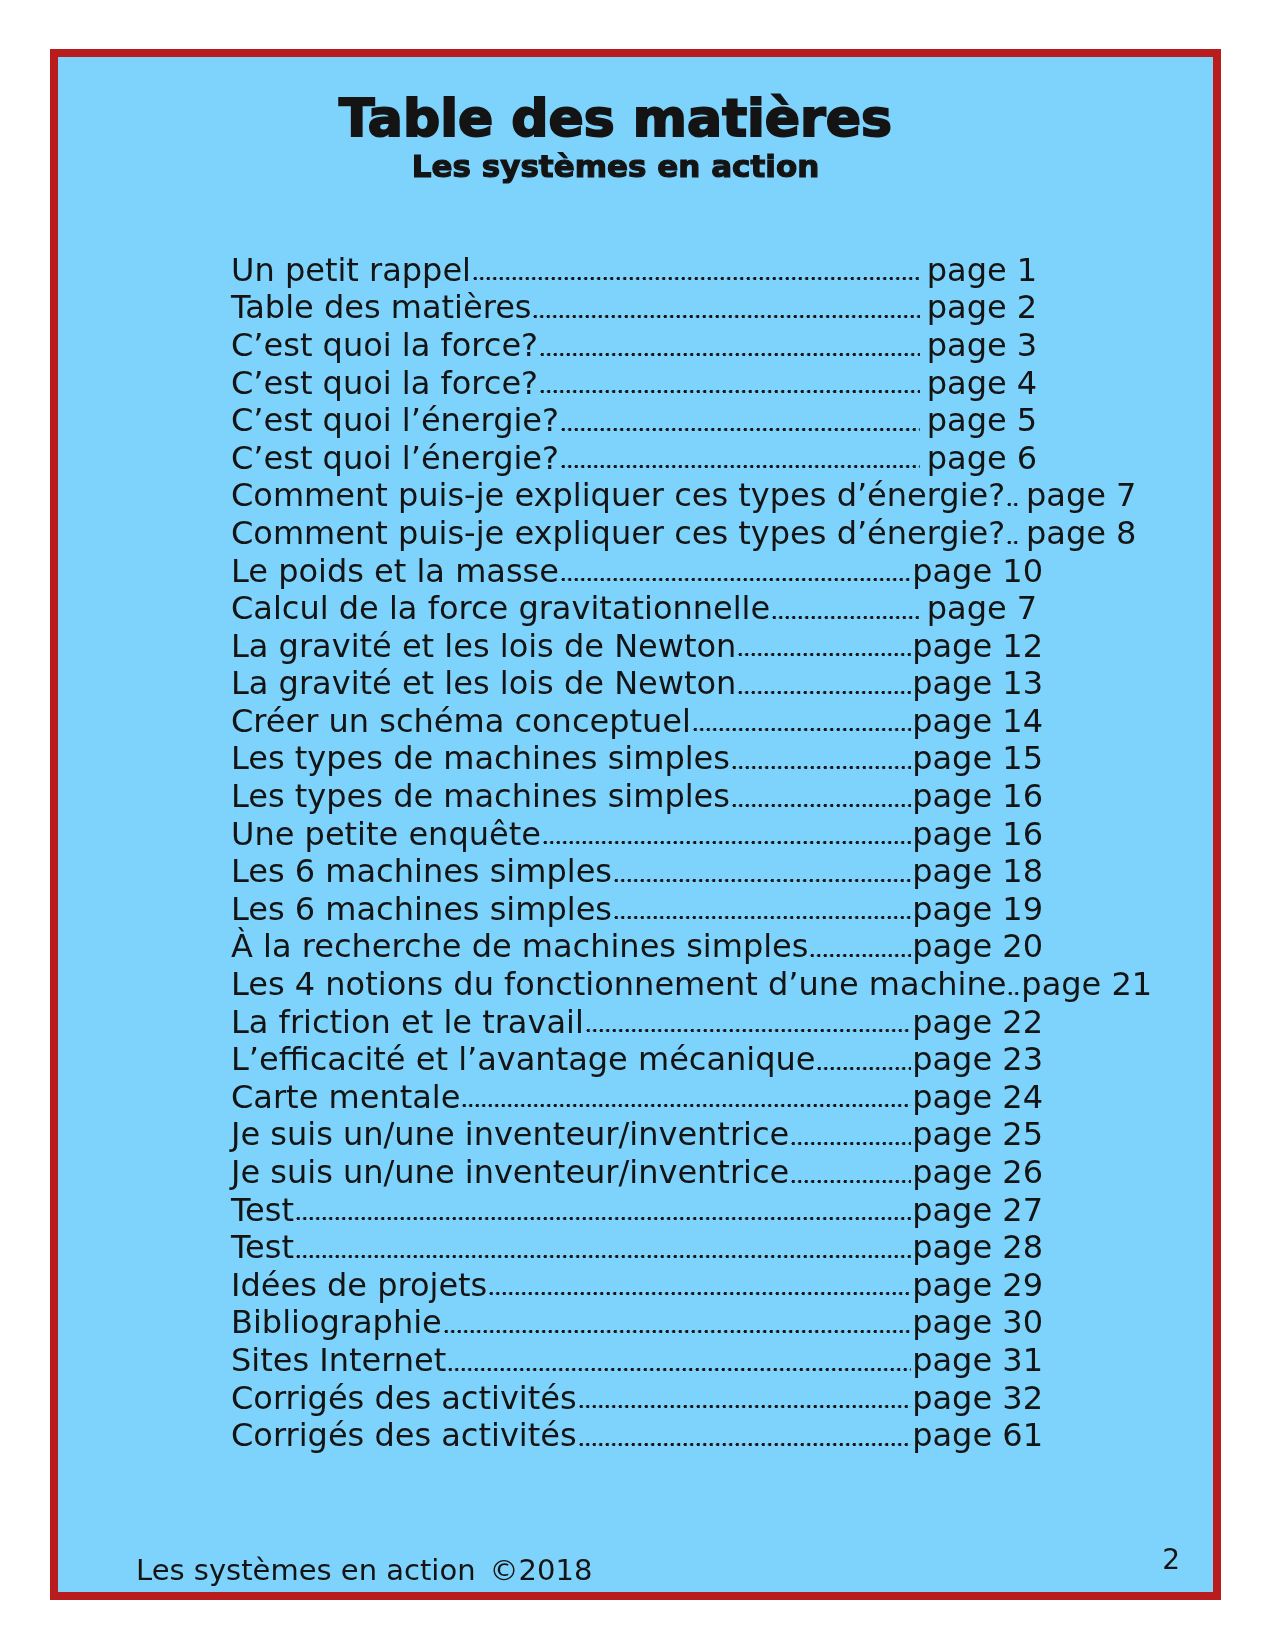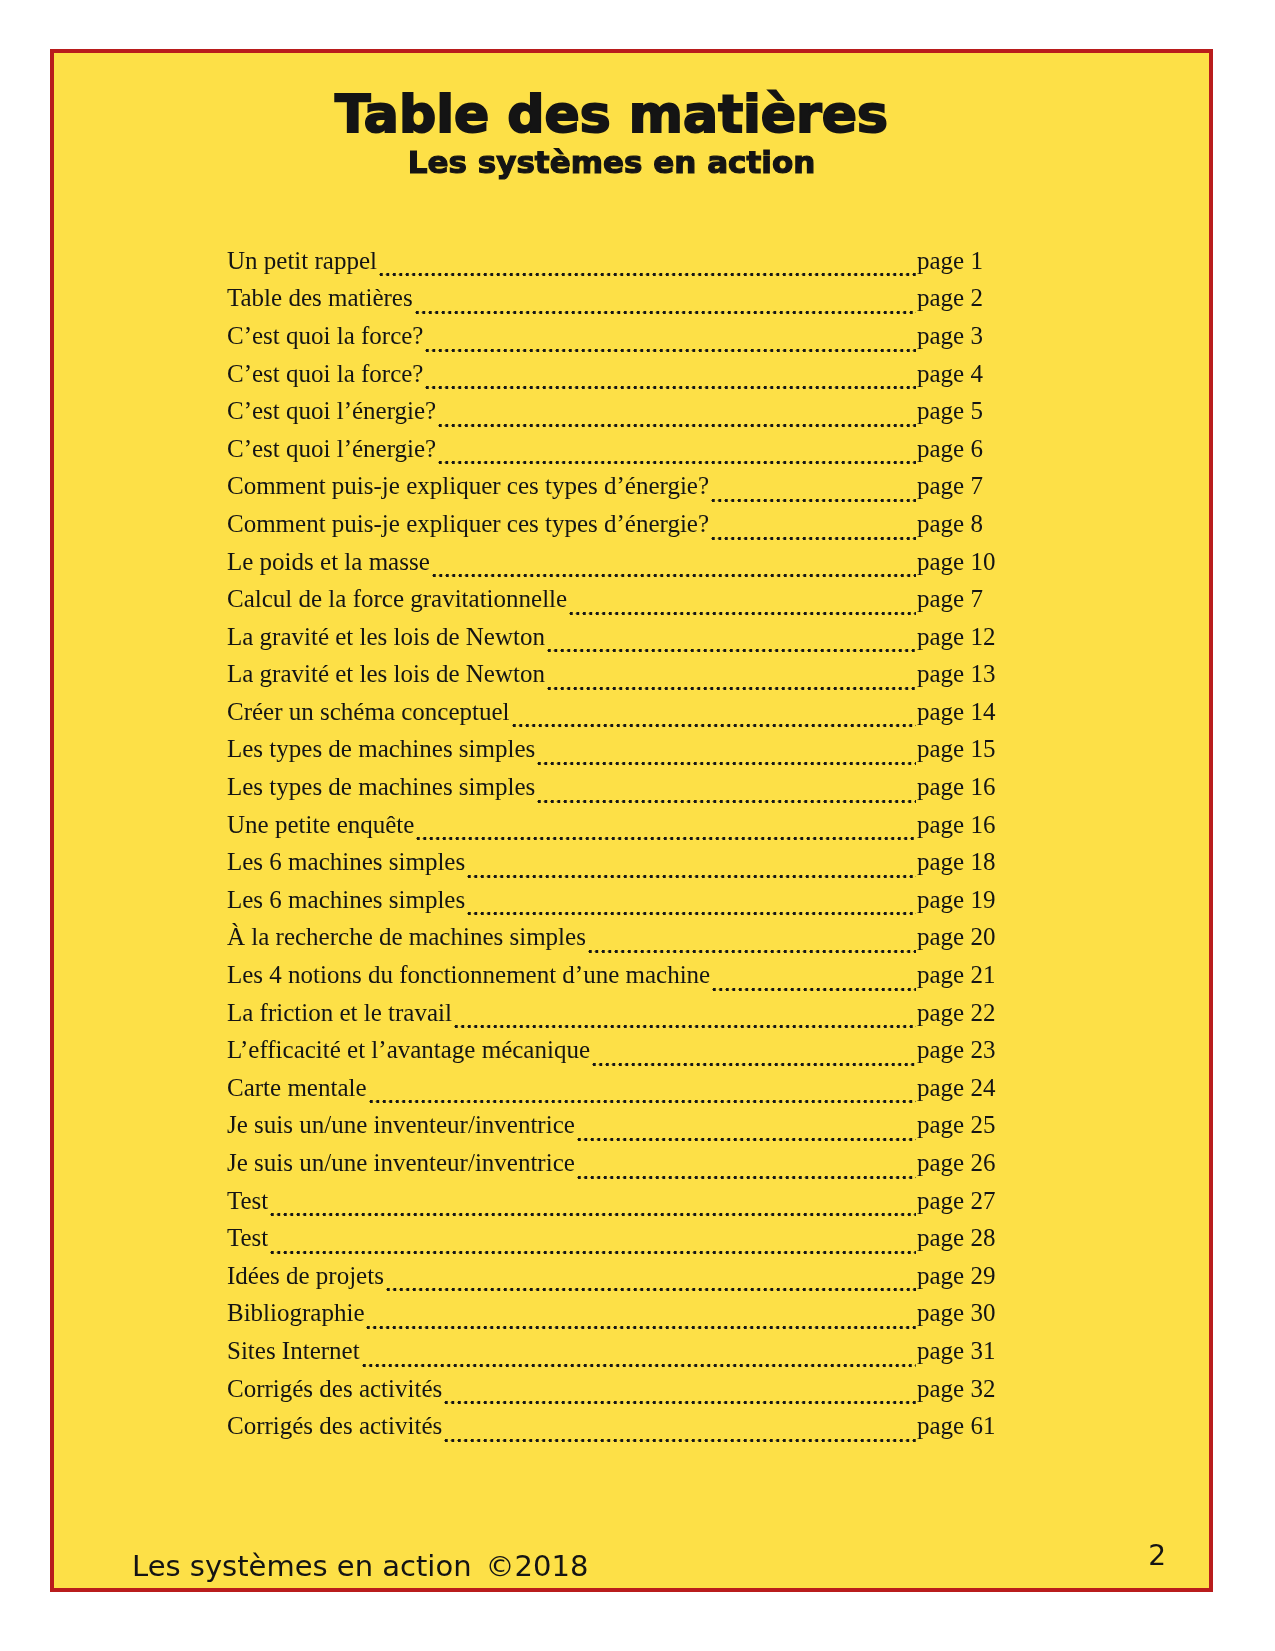--- a/index.html
+++ b/index.html
@@ -15,22 +15,22 @@
     font-family: "DejaVu Sans", "Liberation Sans", sans-serif;
     color: #141414;
     overflow: hidden;
   }
   .sheet-border {
     position: absolute;
     left: 50px;
     top: 49px;
     width: 1155px;   
     height: 1535px;  
-    border: 4px solid #b91c1c;
-    background: #fde047;
+    border: 8px solid #b91c1c;
+    background: #7dd3fc;
   }
   
   .doc-header {
     text-align: center;
     margin: 0;
   }
   .doc-title {
     margin: 34px 40px 0 0;
     font-size: 52px;
     line-height: 1.06;
@@ -47,46 +47,45 @@
   }
   
   .toc {
     margin: 66px 0 0 173px;
     width: 812px;
   }
   .toc-row {
     display: flex;
     align-items: baseline;
     height: 37.6px;
-    font-size: 25px;
+    font-size: 32px;
     white-space: nowrap;
-    font-family: Liberation Serif, serif;
   }
   .toc-label {
     flex: 0 0 auto;
   }
   .toc-dots {
     flex: 1 1 auto;
     align-self: flex-end;
     height: 5px;
     margin: 0 1px 7px 2px;
     background-image: radial-gradient(circle at 2.2px 2.5px, #161616 1.55px, rgba(0,0,0,0) 1.95px);
     background-size: 6.5px 5px;
     background-repeat: repeat-x;
     min-width: 12px;
   }
   .toc-page {
     flex: 0 0 122px;
-    text-align: left;
+    text-align: center;
   }
   
   .doc-footer {
     position: absolute;
     left: 0;
-    right: 11px;
+    right: 1px;
     bottom: 3px;
     height: 40px;
     font-size: 29px;
   }
   .footer-left {
     position: absolute;
     left: 78px;
     bottom: 2px;
     white-space: nowrap;
   }

